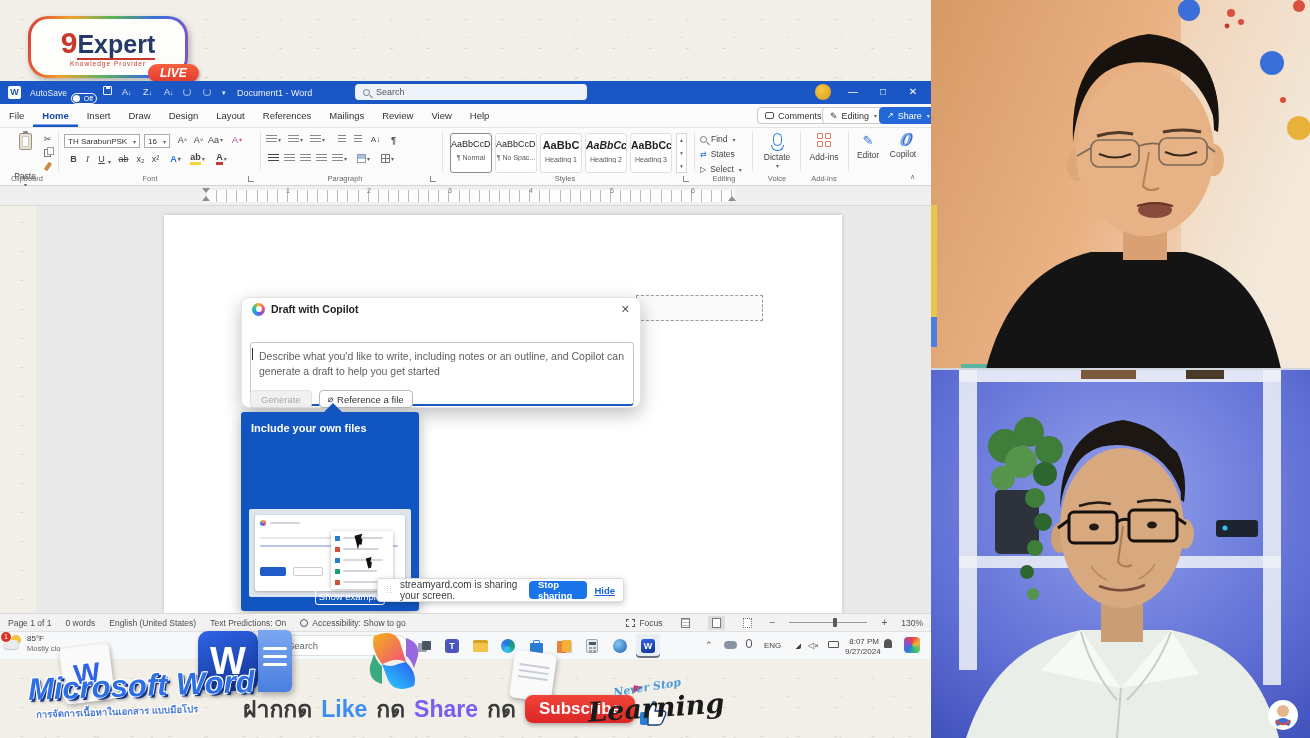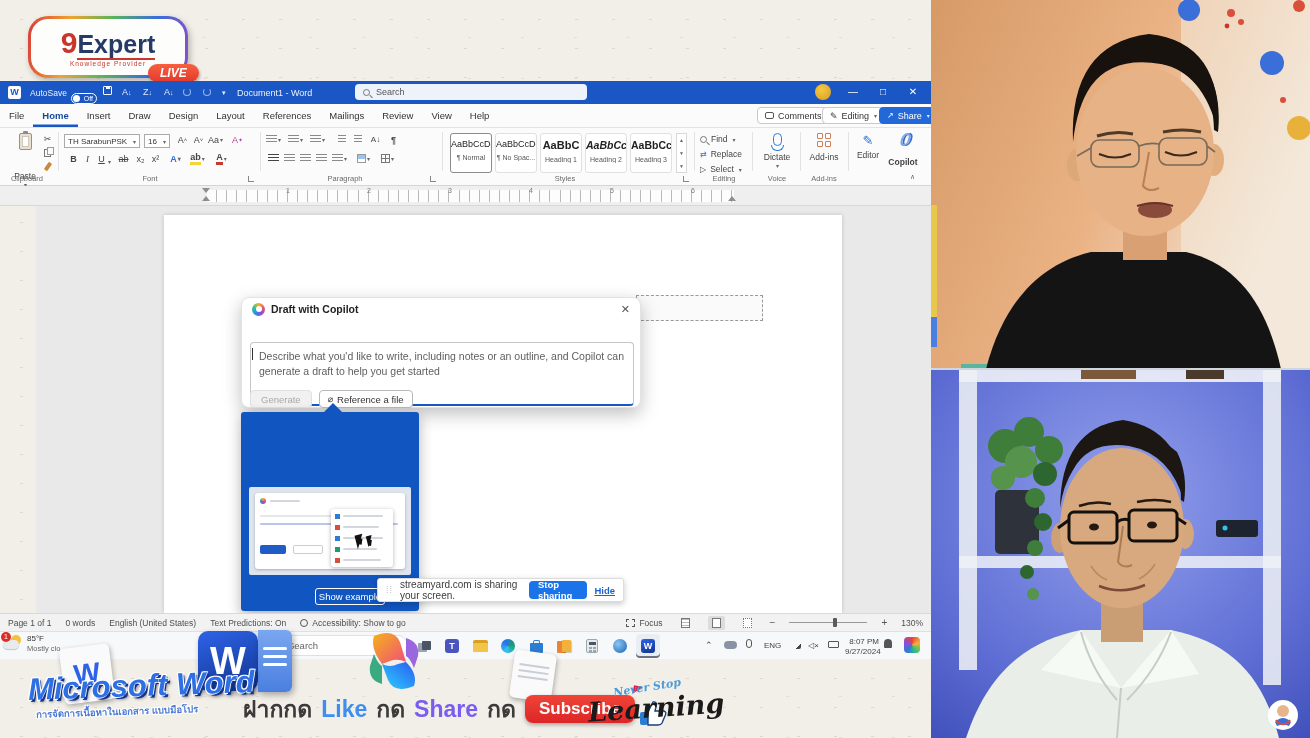--- a/index.html
+++ b/index.html
@@ -332,21 +332,21 @@
       <div class="abs" style="left:683px;bottom:3px;width:6px;height:6px;border-left:1px solid #888;border-bottom:1px solid #888;"></div>
       <div class="rdiv" style="left:694px;"></div>
 
       <div class="abs flex" style="left:700px;top:6px;gap:4px;">
         <span class="mag"></span>
           <span style="font-size:8.5px;">Find</span>
           <span class="ddc">▾</span>
       </div>
       <div class="abs flex" style="left:700px;top:21px;gap:4px;">
         <span style="font-size:8px;color:#2b6fd4;">⇄</span>
-          <span style="font-size:8.5px;">Replace</span>
+          <span style="font-size:8.5px;">States</span>
       </div>
       <div class="abs flex" style="left:700px;top:36px;gap:4px;">
         <span style="font-size:8px;">▷</span>
           <span style="font-size:8.5px;">Select</span>
           <span class="ddc">▾</span>
       </div>
       <div class="glabel" style="left:700px;width:48px;">Editing</div>
       <div class="rdiv" style="left:752px;"></div>
 
       <div class="abs" style="left:760px;top:5px;width:34px;text-align:center;">
@@ -371,21 +371,21 @@
 
       <div class="abs" style="left:854px;top:5px;width:28px;text-align:center;">
         <div style="font-size:13px;color:#2b6fd4;">✎</div>
         <div style="font-size:8.5px;margin-top:2px;">Editor</div>
       </div>
       <div class="abs" style="left:886px;top:5px;width:34px;text-align:center;">
         <div class="copiloticon" style="margin:0 auto;">
             <i></i>
             <i></i>
           </div>
-        <div style="font-size:8.5px;margin-top:10px;font-weight:bold;">Copilot</div>
+        <div style="font-size:8.5px;margin-top:2px;">Copilot</div>
       </div>
       <div class="abs" style="left:910px;bottom:4px;font-size:7px;color:#666;">∧</div>
     </div>
 
     <div class="abs ruler" style="left:0;top:186px;width:931px;height:20px;">
       <div class="abs ruleract" style="left:207px;top:4px;width:527px;"></div>
       <span class="rnum" style="left:286px;">1</span>
       <span class="rnum" style="left:367px;">2</span>
       <span class="rnum" style="left:448px;">3</span>
       <span class="rnum" style="left:529px;">4</span>
@@ -415,20 +415,21 @@
           <div class="genbtn">Generate</div>
           <div class="refbtn">
             <span style="font-size:9px;">⌀</span>
             <span>Reference a file</span>
           </div>
         </div>
       </div>
 
       <div class="abs callout" style="left:205px;top:206px;width:178px;height:199px;">
         <div class="arrowup"></div>
+        <div class="co-title" style="padding:10px 10px 0 10px;">Include your own files</div>
         <div class="abs minishot" style="left:8px;top:75px;width:162px;height:88px;">
           <div class="minicard" style="left:6px;top:6px;width:150px;height:76px;">
             <span class="abs" style="left:5px;top:5px;width:6px;height:6px;border-radius:50%;background:conic-gradient(#f5b21a,#ef4e7b,#8a4fd8,#2b8de8,#f5b21a);"></span>
             <span class="gline" style="left:15px;top:7px;width:30px;"></span>
             <span class="gline" style="left:5px;top:22px;width:100px;background:#e4e7ec;"></span>
             <span class="gline" style="left:5px;top:30px;width:138px;background:#b9c6e8;height:1.5px;"></span>
             <span class="abs" style="left:5px;top:52px;width:26px;height:9px;background:#1f5cc8;border-radius:2px;"></span>
             <span class="abs" style="left:38px;top:52px;width:30px;height:9px;border:1px solid #c9cdd6;border-radius:2px;"></span>
             <div class="abs" style="left:76px;top:16px;width:62px;height:58px;background:#fff;border-radius:3px;box-shadow:0 1px 4px rgba(0,0,0,.3);">
               <span class="abs" style="left:4px;top:5px;width:5px;height:5px;background:#2b7cd3;"></span>

